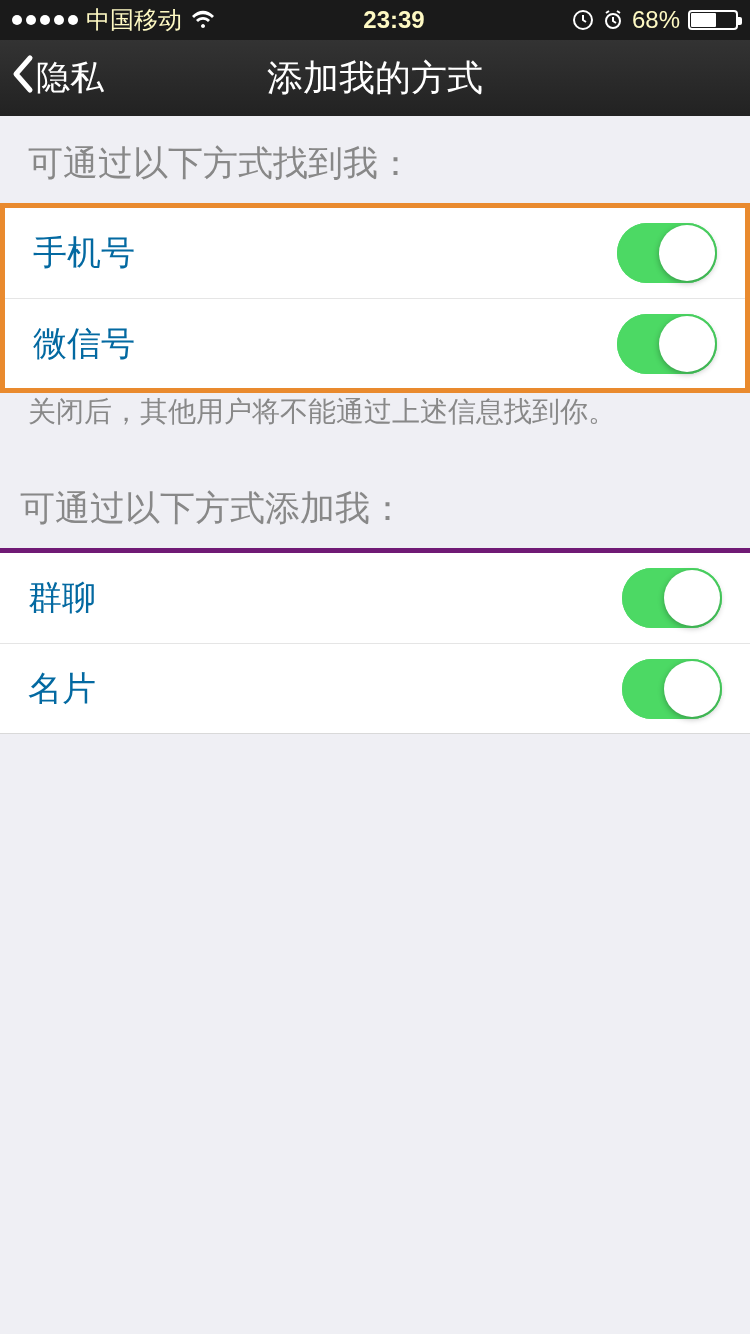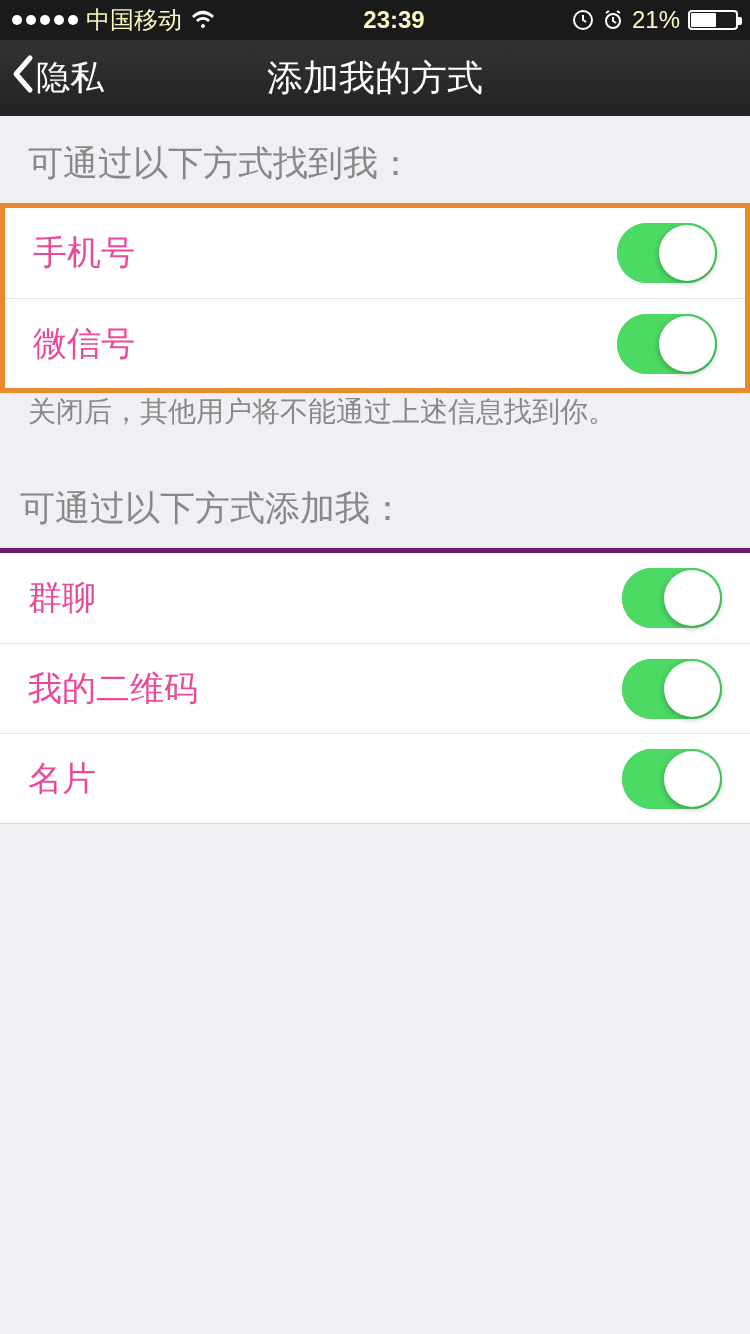--- a/index.html
+++ b/index.html
@@ -78,21 +78,21 @@
     }
     .list-item {
       display: flex;
       align-items: center;
       justify-content: space-between;
       padding: 0 28px;
       height: 90px;
       background: #fff;
     }
     .list-item + .list-item { border-top: 1px solid #e5e5e5; }
-    .list-label { font-size: 34px; color: #ec4899; }
+    .list-label { font-size: 34px; color: #0369a1; }
     
     .toggle {
       width: 100px; height: 60px;
       background: #4cd964;
       border-radius: 30px;
       position: relative;
       box-shadow: inset 0 0 0 2px #4cd964;
     }
     .toggle-knob {
       position: absolute;
@@ -138,21 +138,21 @@
           <circle cx="11" cy="11" r="9" fill="none" stroke="#fff" stroke-width="2"></circle>
           <path d="M11 6v5l3 2" stroke="#fff" stroke-width="2" fill="none"></path>
         </svg>
     </span>
     <span class="alarm-icon">
       <svg width="22" height="22" viewBox="0 0 22 22">
           <circle cx="11" cy="12" r="7" fill="none" stroke="#fff" stroke-width="2"></circle>
           <path d="M11 8v4l3 2M4 4l3-2M18 4l-3-2" stroke="#fff" stroke-width="2" fill="none"></path>
         </svg>
     </span>
-    <span>21%</span>
+    <span>68%</span>
     <span class="battery">
         <span class="battery-fill"></span>
       </span>
   </div>
 </div>
 
 <div class="nav-bar">
   <div class="nav-back">
     <span class="chevron-left">
       <svg width="24" height="40" viewBox="0 0 24 40">
@@ -188,24 +188,18 @@
 <div class="section-header" style="padding-top:30px;padding-left:20px;">可通过以下方式添加我：</div>
 
 <div class="list-group">
   <div class="list-item">
     <span class="list-label">群聊</span>
     <span class="toggle">
         <span class="toggle-knob"></span>
       </span>
   </div>
   <div class="list-item">
-    <span class="list-label">我的二维码</span>
-    <span class="toggle">
-        <span class="toggle-knob"></span>
-      </span>
-  </div>
-  <div class="list-item">
     <span class="list-label">名片</span>
     <span class="toggle">
         <span class="toggle-knob"></span>
       </span>
   </div>
 </div>
 
 </body></html>

